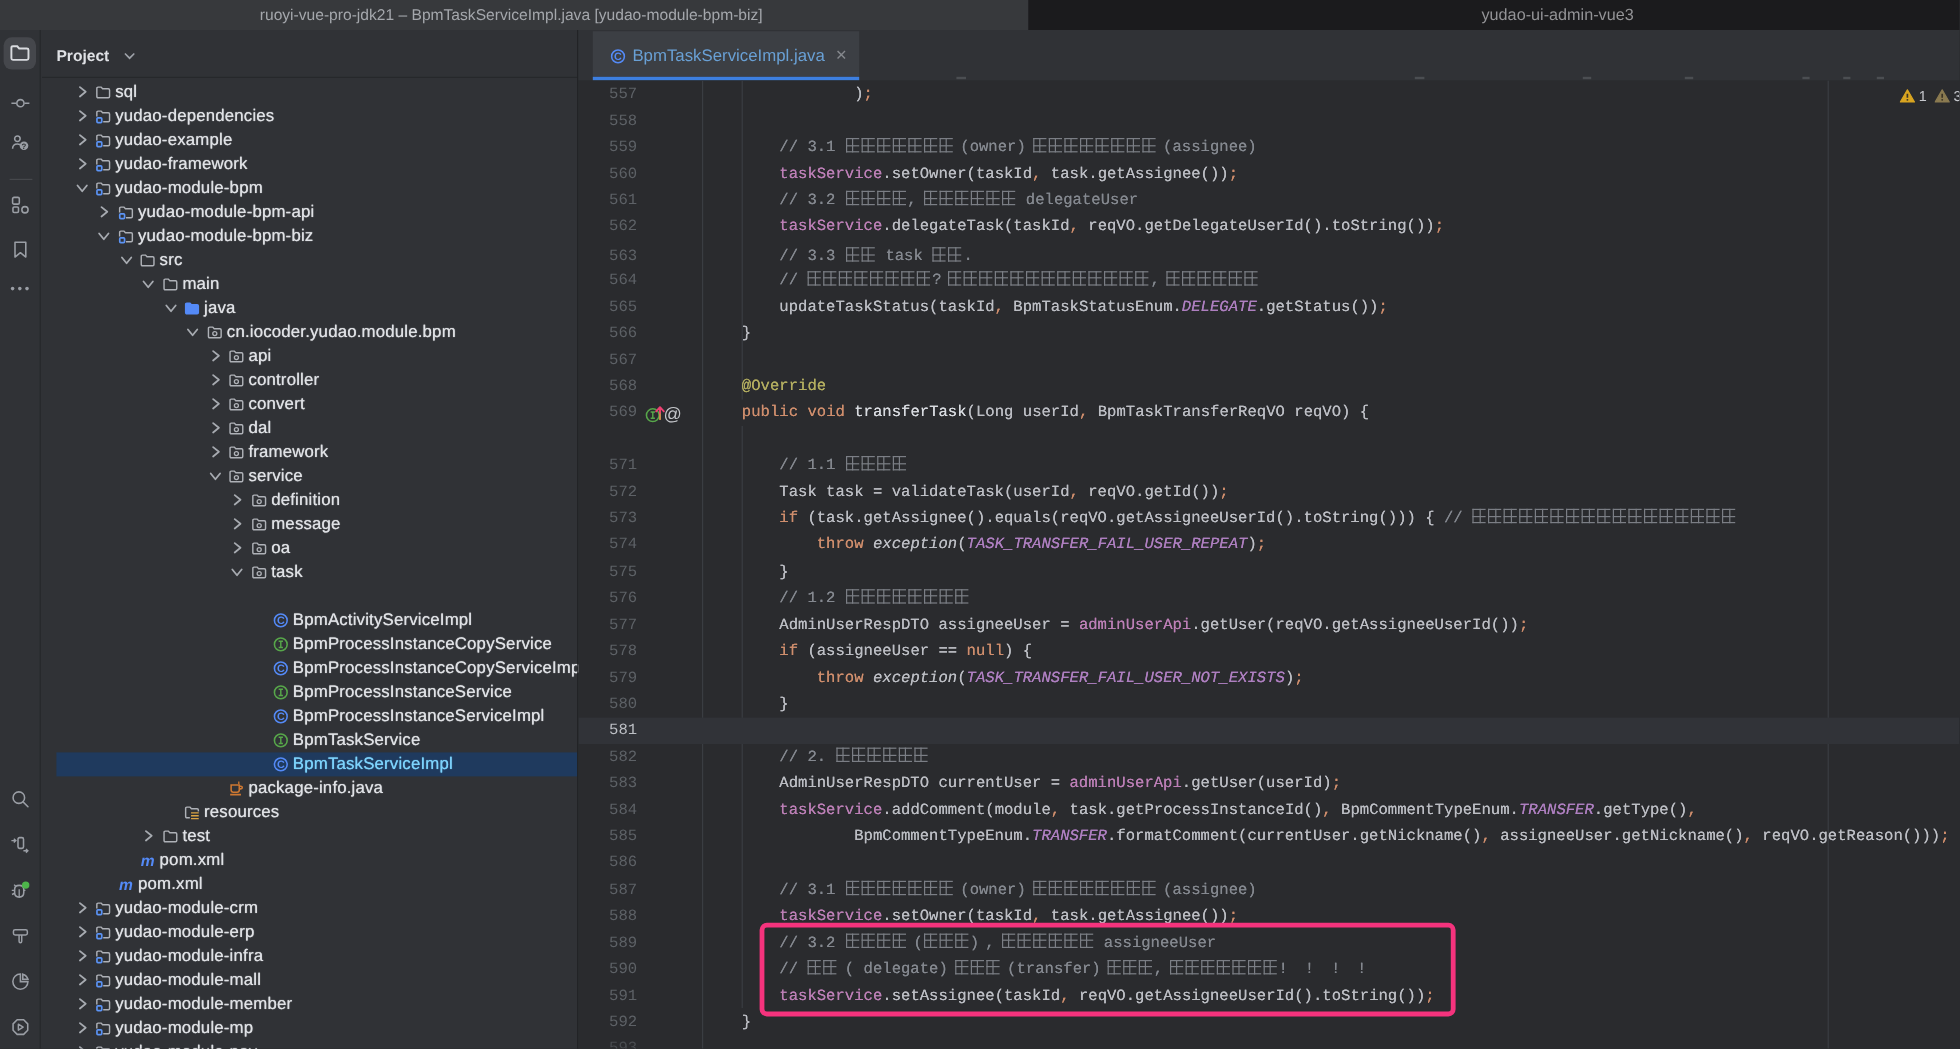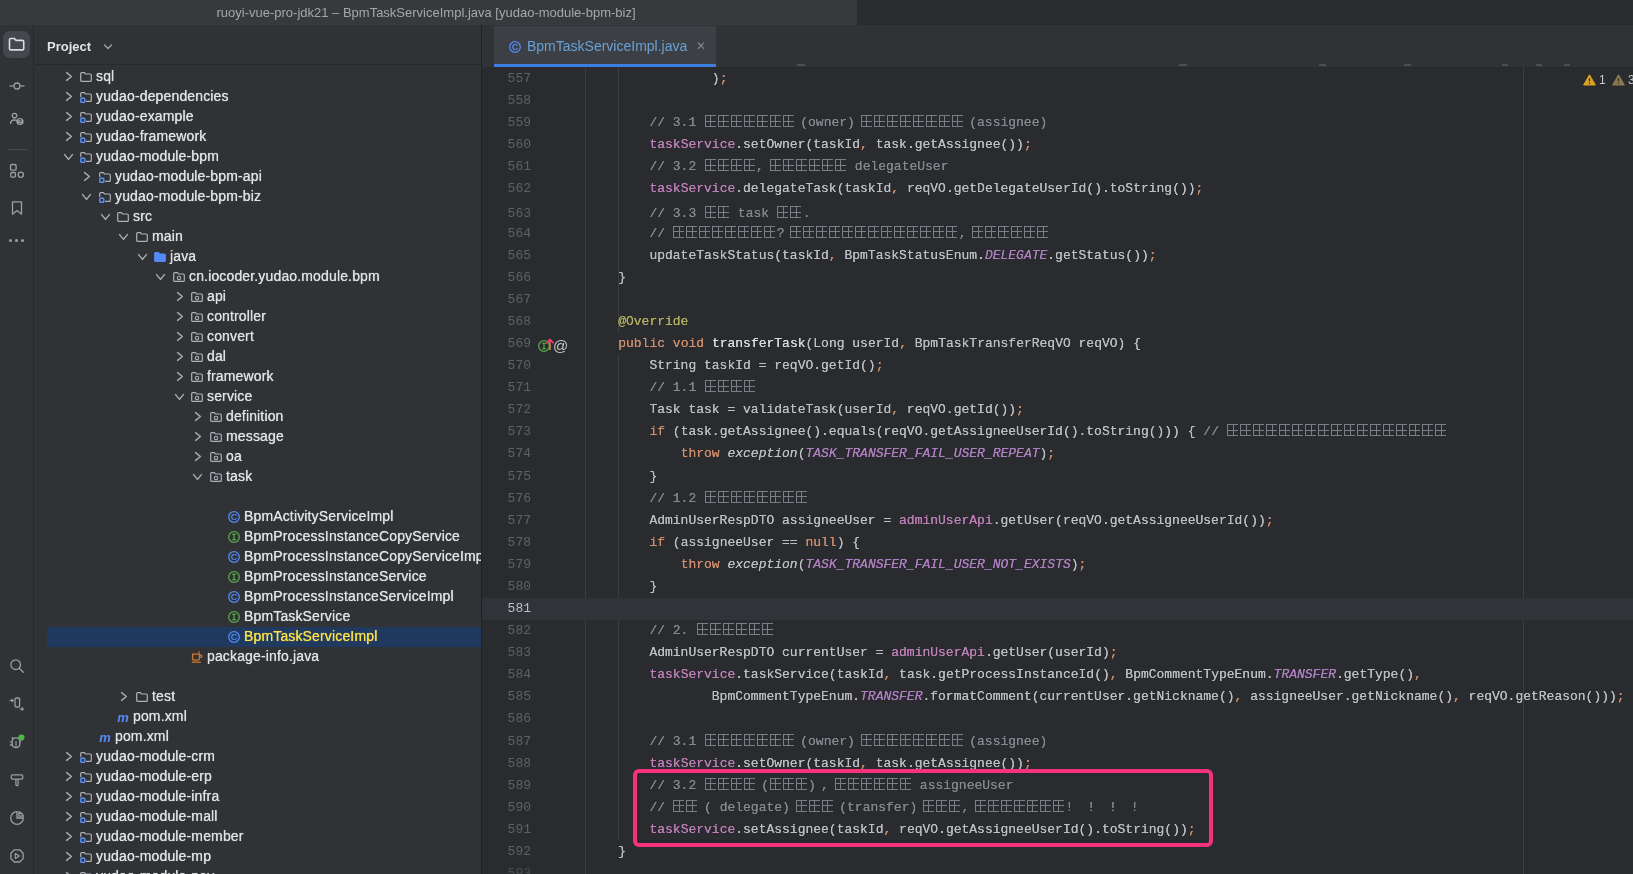--- a/index.html
+++ b/index.html
@@ -13,21 +13,21 @@
 #mainbg { position:absolute; left:0; top:25px; width:1633px; height:849px; background:#303236; }
 
 #stripe { position:absolute; left:0; top:25px; width:34px; height:849px; background:#303236; border-right:1px solid #26282b; }
 
 #tree { position:absolute; left:35px; top:25px; width:446px; height:849px; background:#303236; }
 #phead { position:absolute; left:12px; top:0; height:40px; }
 #phead b { font-size:13px; font-weight:700; color:#dfe1e5; position:absolute; left:0; top:14px; }
 #psep { position:absolute; left:0; top:39px; width:446px; height:1px; background:#26282b; }
 .trow { position:absolute; left:0; width:481px; height:20px; }
 .trow .tl { position:absolute; top:1.5px; font-size:14px; letter-spacing:0.15px; color:#dfe1e5; text-shadow:0 0 0.8px; white-space:nowrap; }
-.tsel .tl { color:#fde047; }
+.tsel .tl { color:#7dd3fc; }
 .tsel::before { content:""; position:absolute; left:47px; right:0; top:0; bottom:0; background:#1f3a5e; }
 
 #pborder { position:absolute; left:481px; top:25px; width:1px; height:849px; background:#202124; }
 
 #tabbar { position:absolute; left:482px; top:25px; width:1151px; height:42px; background:#303236; }
 #tab { position:absolute; left:12px; top:1px; width:222px; height:38px; background:#3c3f44; }
 #tabu { position:absolute; left:12px; top:39px; width:222px; height:3px; background:#3d7fe0; }
 #tab .tt { position:absolute; left:33px; top:12px; font-size:14px; color:#69a0d5; white-space:nowrap; }
 #tab .tx { position:absolute; left:202px; top:13px; font-size:12px; color:#85888d; }
 
@@ -57,20 +57,23 @@
 .vg { position:absolute; background:#3a3d42; width:1px; }
 
 #pink { position:absolute; left:633px; top:769px; width:580px; height:78px; border:4px solid #f5337d; border-radius:6px; }
 </style></head>
 <body>
 <div id="app">
 <div id="mainbg"></div>
 <div id="tbl">
       <span>ruoyi-vue-pro-jdk21 – BpmTaskServiceImpl.java [yudao-module-bpm-biz]</span>
     </div>
+<div id="tbr">
+      <span>yudao-ui-admin-vue3</span>
+    </div>
 <div id="stripe">
 <div style="position:absolute;left:3px;top:6px;width:27px;height:27px;border-radius:7px;background:#45474c"></div>
 <svg class="ic" width="17" height="17" viewBox="0 0 16 16" style="left:8px;top:11px">
         <path d="M1.4 3.6 q0-1.2 1.2-1.2 h3.4 l1.5 1.7 h6.1 q1.2 0 1.2 1.2 v6.6 q0 1.2-1.2 1.2 H2.6 q-1.2 0-1.2-1.2 z" fill="none" stroke="#d9dbdf" stroke-width="1.5"></path>
       </svg>
 <svg class="ic" width="16" height="16" viewBox="0 0 16 16" style="left:9px;top:53px">
         <circle cx="8" cy="8" r="3" fill="none" stroke="#9a9ea5" stroke-width="1.3"></circle>
         <line x1="0.5" y1="8" x2="4.6" y2="8" stroke="#9a9ea5" stroke-width="1.3"></line>
         <line x1="11.4" y1="8" x2="15.5" y2="8" stroke="#9a9ea5" stroke-width="1.3"></line>
       </svg>
@@ -400,20 +403,32 @@
 <div class="trow" style="top:646.5px">
           <svg class="ic" width="14" height="14" viewBox="0 0 14 14" style="left:190px;top:3px">
             <g stroke="#cd7832" stroke-width="1.3" fill="none">
               <path d="M2.6 4.2 h6.8 v4.2 q0 1.8-1.8 1.8 h-3.2 q-1.8 0-1.8-1.8 z"></path>
               <path d="M9.4 5.2 h1.3 q1.2 0 1.2 1.1 q0 1.1-1.2 1.1 H9.4"></path>
               <line x1="1.8" y1="12.2" x2="10.8" y2="12.2"></line>
               <path d="M9.0 1.2 v2.2" stroke-width="1.1"></path>
             </g>
           </svg>
           <span class="tl" style="left:207px">package-info.java</span>
+        </div>
+<div class="trow" style="top:666.5px">
+          <svg class="ic" width="14" height="14" viewBox="0 0 14 14" style="left:153px;top:3px">
+            <path d="M1.7 3.6 q0-1 1-1 h2.6 l1.2 1.4 h4.8 q1 0 1 1 v5.4 q0 1-1 1 H2.7 q-1 0-1-1 z" fill="none" stroke="#aeb1b7" stroke-width="1.2"></path>
+            <rect x="5.2" y="6.2" width="8.3" height="7.5" fill="#303236"></rect>
+            <g stroke="#d9a343" stroke-width="1.2">
+              <line x1="6.2" y1="7.4" x2="12.6" y2="7.4"></line>
+              <line x1="6.2" y1="9.8" x2="12.6" y2="9.8"></line>
+              <line x1="6.2" y1="12.2" x2="12.6" y2="12.2"></line>
+            </g>
+          </svg>
+          <span class="tl" style="left:170px">resources</span>
         </div>
 <div class="trow" style="top:686.5px">
           <svg class="ic" width="13" height="13" viewBox="0 0 13 13" style="left:117px;top:3px">
             <path d="M4.6 2.6 L9.4 6.5 L4.6 10.4" fill="none" stroke="#a6aab0" stroke-width="1.5" stroke-linecap="round" stroke-linejoin="round"></path>
           </svg>
           <svg class="ic" width="14" height="14" viewBox="0 0 14 14" style="left:135px;top:3px">
             <path d="M1.7 3.6 q0-1 1-1 h2.6 l1.2 1.4 h4.8 q1 0 1 1 v5.4 q0 1-1 1 H2.7 q-1 0-1-1 z" fill="none" stroke="#aeb1b7" stroke-width="1.2"></path>
           </svg>
           <span class="tl" style="left:152px">test</span>
         </div>
@@ -570,24 +585,20 @@
         <span class="cd"></span>
       </div>
 <div class="row" style="top:243.95px">
         <span class="ln">568</span>
         <span class="cd"><s class="AN">    @Override</s></span>
       </div>
 <div class="row" style="top:266.03px">
         <span class="ln">569</span>
         <span class="cd"><s class="P">    </s><s class="K">public</s><s class="P"> </s><s class="K">void</s><s class="P"> </s><s class="MD">transferTask</s><s class="P">(Long userId</s><s class="K">,</s><s class="P"> BpmTaskTransferReqVO reqVO) {</s></span>
       </div>
-<div class="row" style="top:288.12px">
-        <span class="ln">570</span>
-        <span class="cd"><s class="P">        String taskId = reqVO.getId()</s><s class="K">;</s></span>
-      </div>
 <div class="row" style="top:310.20px">
         <span class="ln">571</span>
         <span class="cd"><s class="C">        // 1.1 <i class="j"></i><i class="j"></i><i class="j"></i><i class="j"></i></s></span>
       </div>
 <div class="row" style="top:332.29px">
         <span class="ln">572</span>
         <span class="cd"><s class="P">        Task task = validateTask(userId</s><s class="K">,</s><s class="P"> reqVO.getId())</s><s class="K">;</s></span>
       </div>
 <div class="row" style="top:354.38px">
         <span class="ln">573</span>
@@ -628,21 +639,21 @@
 <div class="row" style="top:553.15px">
         <span class="ln">582</span>
         <span class="cd"><s class="C">        // 2. <i class="j"></i><i class="j"></i><i class="j"></i><i class="j"></i><i class="j"></i><i class="j"></i></s></span>
       </div>
 <div class="row" style="top:575.24px">
         <span class="ln">583</span>
         <span class="cd"><s class="P">        AdminUserRespDTO currentUser = </s><s class="F">adminUserApi</s><s class="P">.getUser(userId)</s><s class="K">;</s></span>
       </div>
 <div class="row" style="top:597.32px">
         <span class="ln">584</span>
-        <span class="cd"><s class="P">        </s><s class="F">taskService</s><s class="P">.taskService(taskId</s><s class="K">,</s><s class="P"> task.getProcessInstanceId()</s><s class="K">,</s><s class="P"> BpmCommentTypeEnum.</s><s class="CI">TRANSFER</s><s class="P">.getType()</s><s class="K">,</s></span>
+        <span class="cd"><s class="P">        </s><s class="F">taskService</s><s class="P">.addComment(module</s><s class="K">,</s><s class="P"> task.getProcessInstanceId()</s><s class="K">,</s><s class="P"> BpmCommentTypeEnum.</s><s class="CI">TRANSFER</s><s class="P">.getType()</s><s class="K">,</s></span>
       </div>
 <div class="row" style="top:619.41px">
         <span class="ln">585</span>
         <span class="cd"><s class="P">                BpmCommentTypeEnum.</s><s class="CI">TRANSFER</s><s class="P">.formatComment(currentUser.getNickname()</s><s class="K">,</s><s class="P"> assigneeUser.getNickname()</s><s class="K">,</s><s class="P"> reqVO.getReason()))</s><s class="K">;</s></span>
       </div>
 <div class="row" style="top:641.49px">
         <span class="ln">586</span>
         <span class="cd"></span>
       </div>
 <div class="row" style="top:663.58px">

